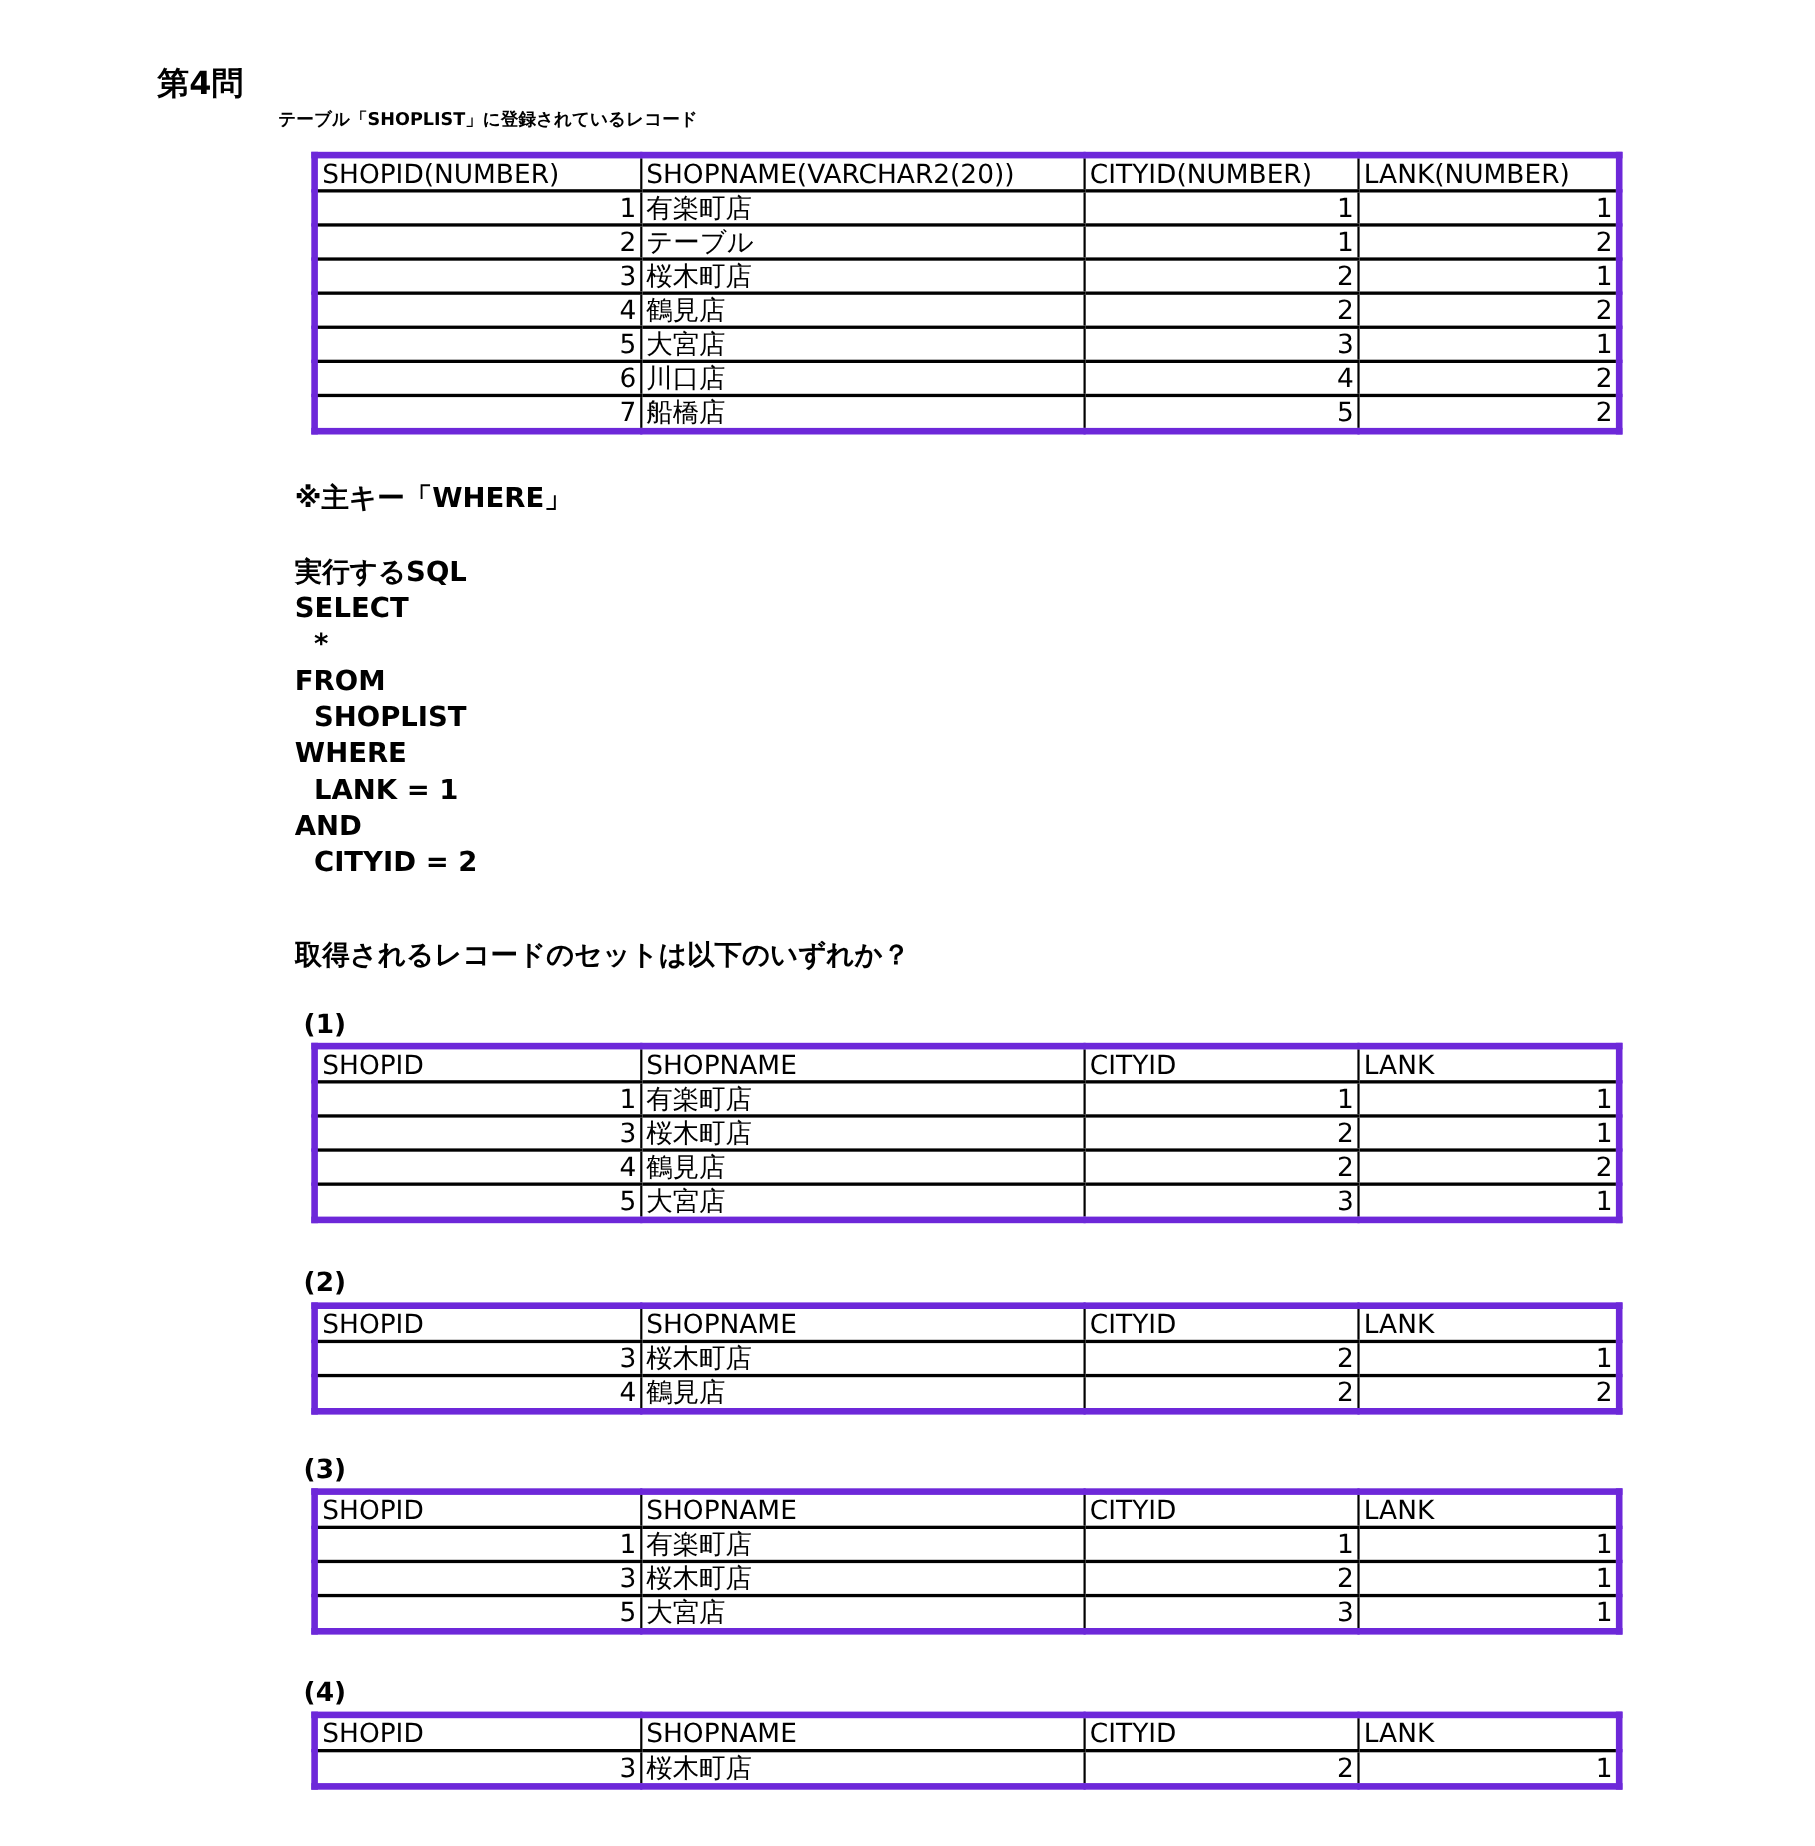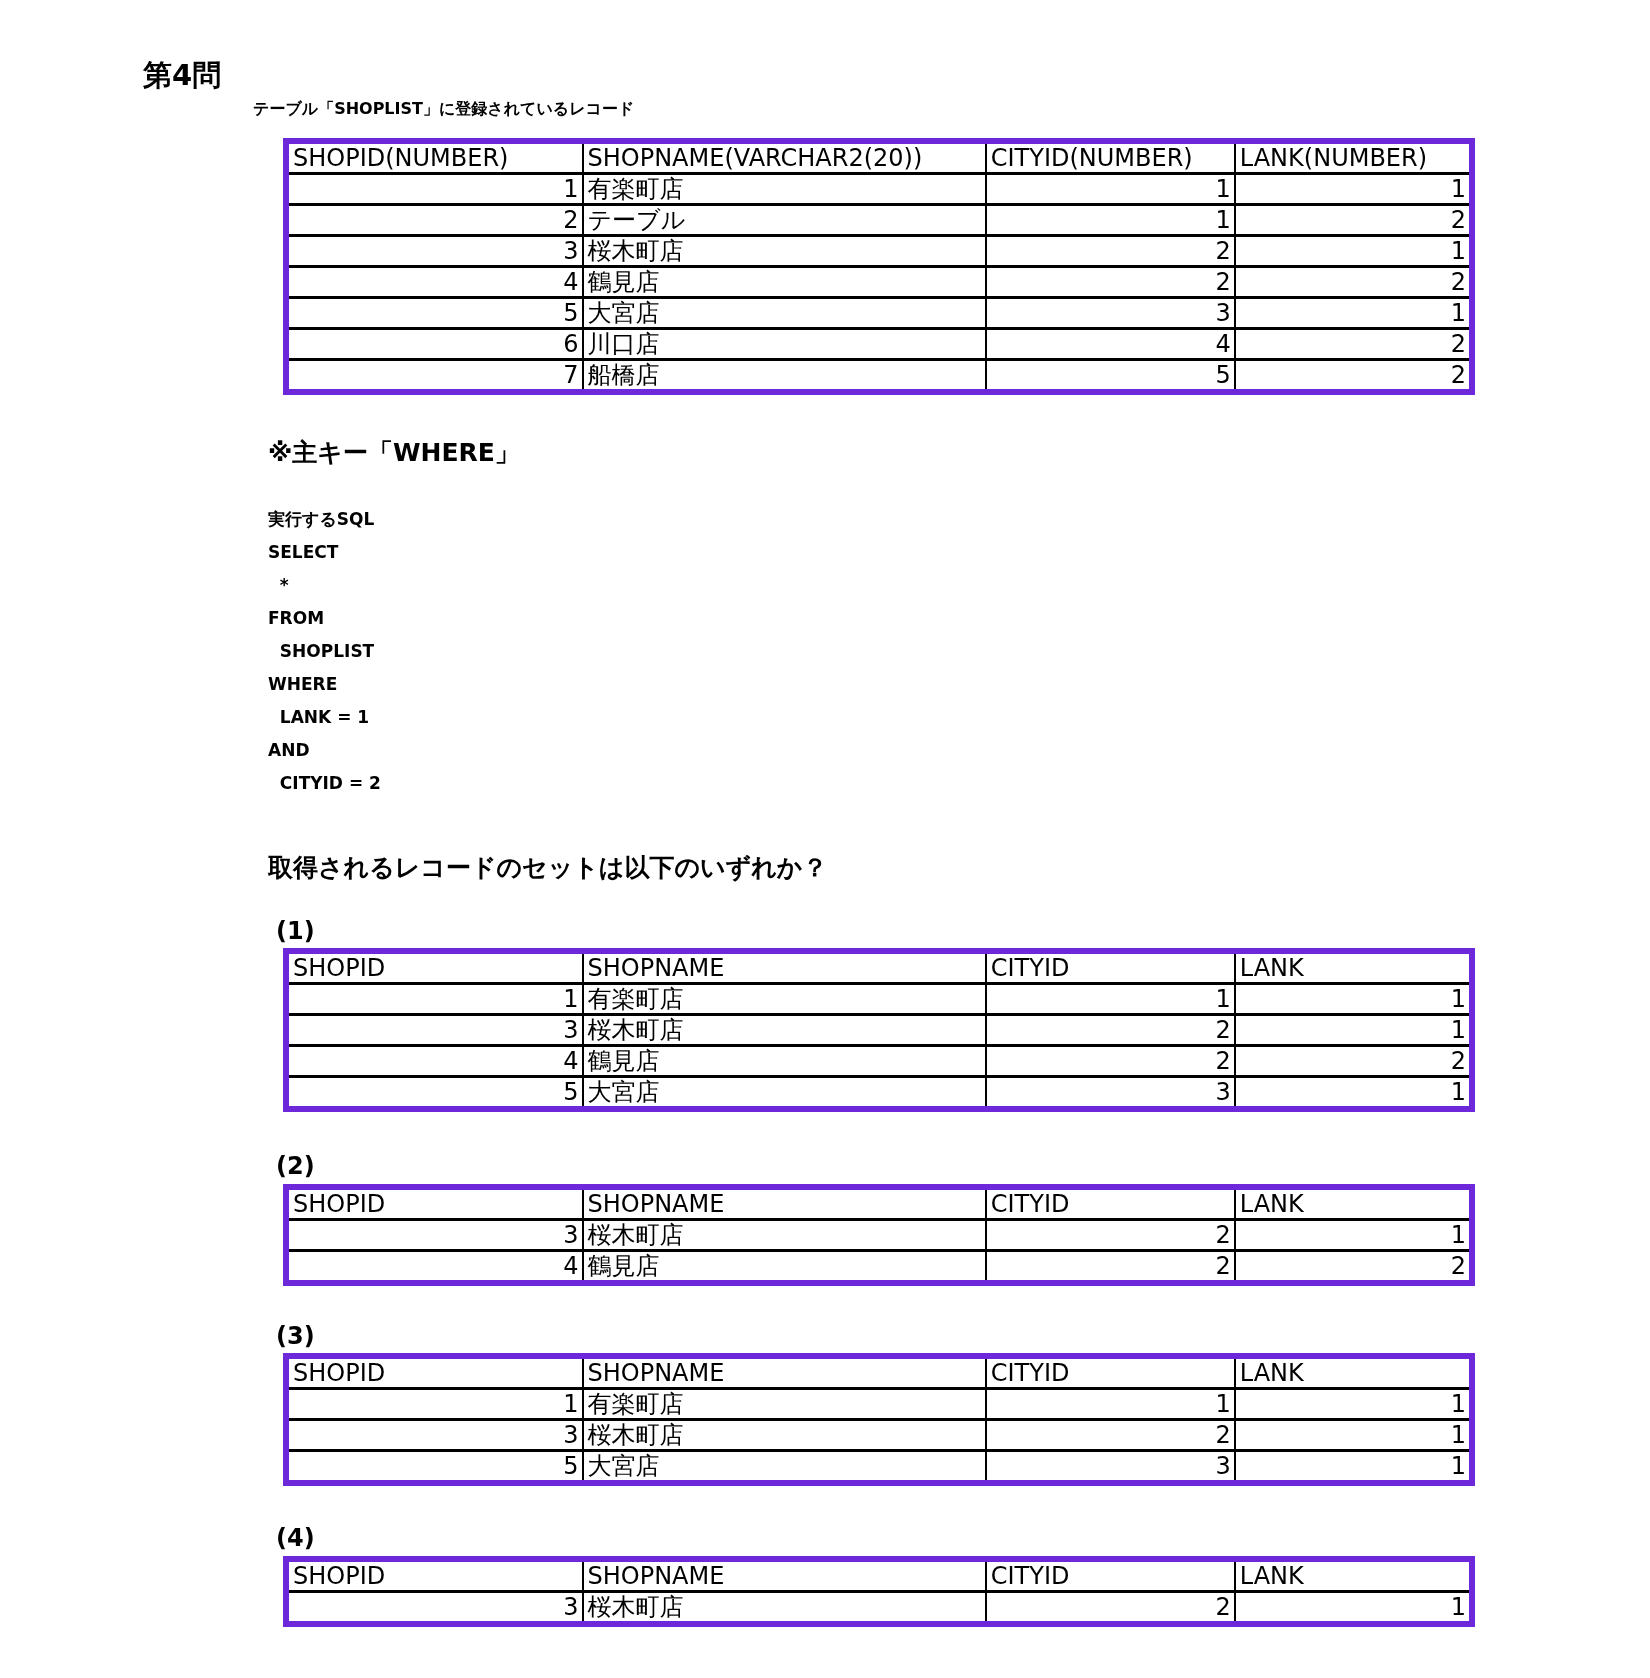--- a/index.html
+++ b/index.html
@@ -2,21 +2,21 @@
 <html><head>
 <meta charset="utf-8">
 <style>
   html,body{margin:0;padding:0;background:#fff;}
   body{width:1650px;height:1678px;font-family:"DejaVu Sans","Liberation Sans",sans-serif;color:#000;}
   .page{position:relative;width:1650px;height:1678px;background:#fff;overflow:hidden;}
   .abs{position:absolute;white-space:nowrap;font-weight:bold;}
   .qno{left:143px;top:56px;font-size:29px;}
   .caption{left:253px;top:99px;font-size:16px;}
   .pknote{left:268px;top:436px;font-size:25px;}
-  .sqlblock{left:268px;top:503px;font-size:17px;line-height:33px;white-space:pre;}
+  .sqlblock{left:268px;top:503px;font-size:25px;line-height:33px;white-space:pre;}
   .question{left:268px;top:851px;font-size:25px;}
   .optlabel{font-size:24px;}
   .lbl1{left:276px;top:917px;}
   .lbl2{left:276px;top:1152px;}
   .lbl3{left:276px;top:1322px;}
   .lbl4{left:276px;top:1524px;}
   table.grid{border-collapse:collapse;table-layout:fixed;width:1192px;border:6px solid #6d28d9;position:absolute;left:283px;}
   table.main{top:138px;}
   table.opt1{top:948px;}
   table.opt2{top:1184px;}

